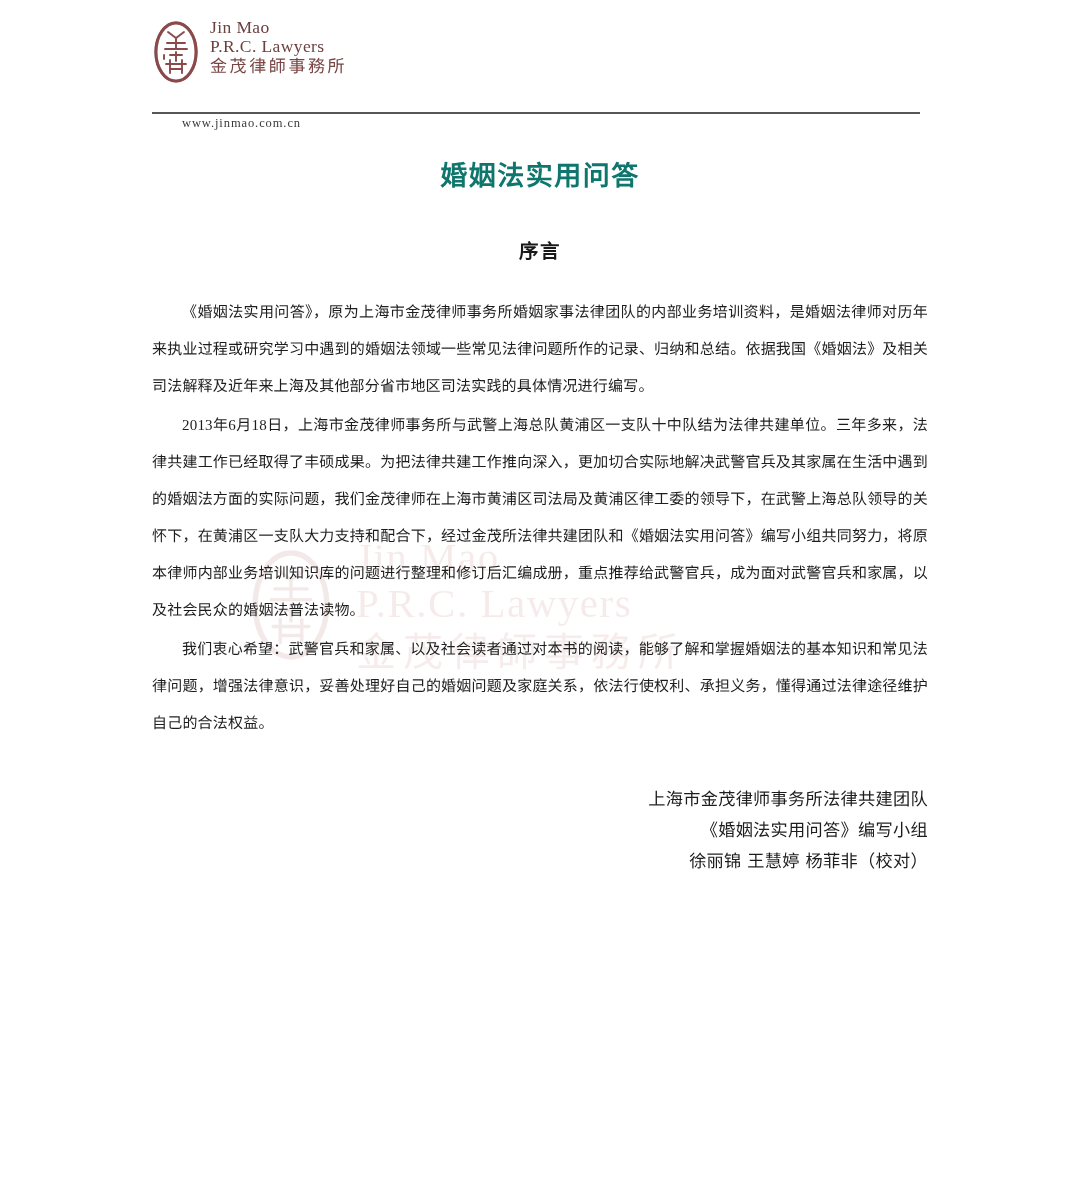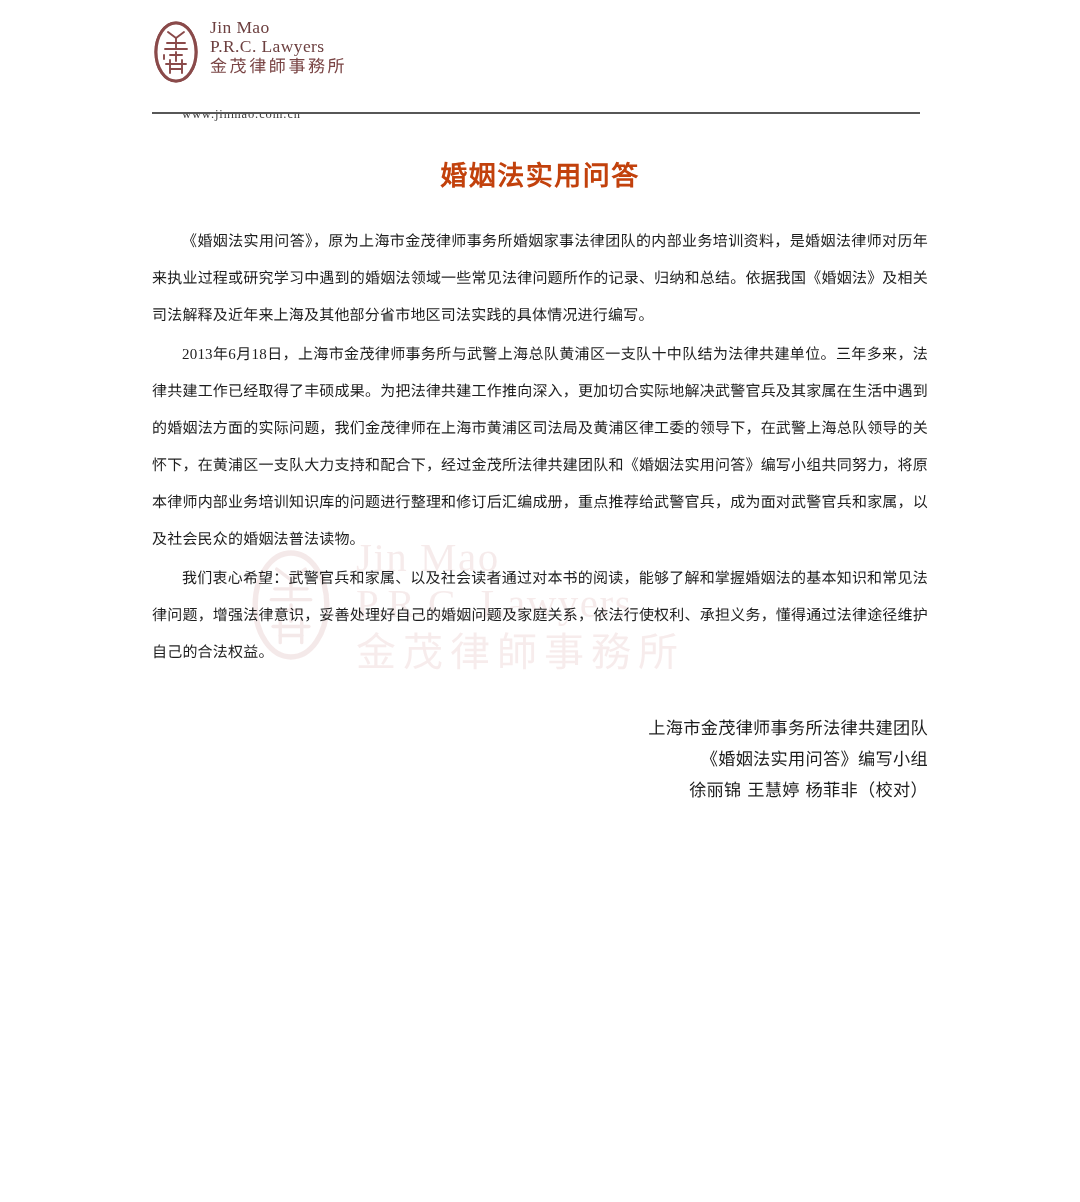--- a/index.html
+++ b/index.html
@@ -60,21 +60,21 @@
     font-family: "DejaVu Serif", "Liberation Serif", serif;
     font-size: 17px;
     color: #7a4545;
     letter-spacing: 2.6px;
     white-space: nowrap;
     margin-top: 1px;
   }
   .logo-url {
     position: absolute;
     left: 30px;
-    top: 93px;
+    top: 102px;
     font-family: "Liberation Serif", "DejaVu Serif", serif;
     font-size: 12.5px;
     color: #3a3a3a;
     letter-spacing: 0.9px;
     white-space: nowrap;
   }
   .header-rule {
     position: absolute;
     left: 152px;
     top: 112px;
@@ -121,21 +121,21 @@
     left: 152px;
     top: 140px;
     width: 776px;
   }
   .doc-title {
     text-align: center;
     font-family: "DejaVu Sans", "Liberation Sans", sans-serif;
     font-weight: bold;
     font-size: 27px;
     letter-spacing: 1.5px;
-    color: #c2410c;
+    color: #0f766e;
     margin: 14px 0 0 0;
   }
   .doc-subtitle {
     text-align: center;
     font-family: "DejaVu Sans", "Liberation Sans", sans-serif;
     font-weight: bold;
     font-size: 19.5px;
     letter-spacing: 1.5px;
     color: #181818;
     margin: 42px 0 0 0;
@@ -242,20 +242,21 @@
     <div class="wm-text">
       <div class="wm-en">Jin Mao</div>
       <div class="wm-en">P.R.C. Lawyers</div>
       <div class="wm-cn">金茂律師事務所</div>
     </div>
   </div>
 
   <div class="content">
 
     <h1 class="doc-title">婚姻法实用问答</h1>
+    <h2 class="doc-subtitle">序言</h2>
 
     <div class="body-text">
       <p class="para">《婚姻法实用问答》，原为上海市金茂律师事务所婚姻家事法律团队的内部业务培训资料，是婚姻法律师对历年来执业过程或研究学习中遇到的婚姻法领域一些常见法律问题所作的记录、归纳和总结。依据我国《婚姻法》及相关司法解释及近年来上海及其他部分省市地区司法实践的具体情况进行编写。</p>
       <p class="para">2013年6月18日，上海市金茂律师事务所与武警上海总队黄浦区一支队十中队结为法律共建单位。三年多来，法律共建工作已经取得了丰硕成果。为把法律共建工作推向深入，更加切合实际地解决武警官兵及其家属在生活中遇到的婚姻法方面的实际问题，我们金茂律师在上海市黄浦区司法局及黄浦区律工委的领导下，在武警上海总队领导的关怀下，在黄浦区一支队大力支持和配合下，经过金茂所法律共建团队和《婚姻法实用问答》编写小组共同努力，将原本律师内部业务培训知识库的问题进行整理和修订后汇编成册，重点推荐给武警官兵，成为面对武警官兵和家属，以及社会民众的婚姻法普法读物。</p>
       <p class="para">我们衷心希望：武警官兵和家属、以及社会读者通过对本书的阅读，能够了解和掌握婚姻法的基本知识和常见法律问题，增强法律意识，妥善处理好自己的婚姻问题及家庭关系，依法行使权利、承担义务，懂得通过法律途径维护自己的合法权益。</p>
     </div>
 
     <div class="signature">
       <div class="sig-line">上海市金茂律师事务所法律共建团队</div>
       <div class="sig-line">《婚姻法实用问答》编写小组</div>

